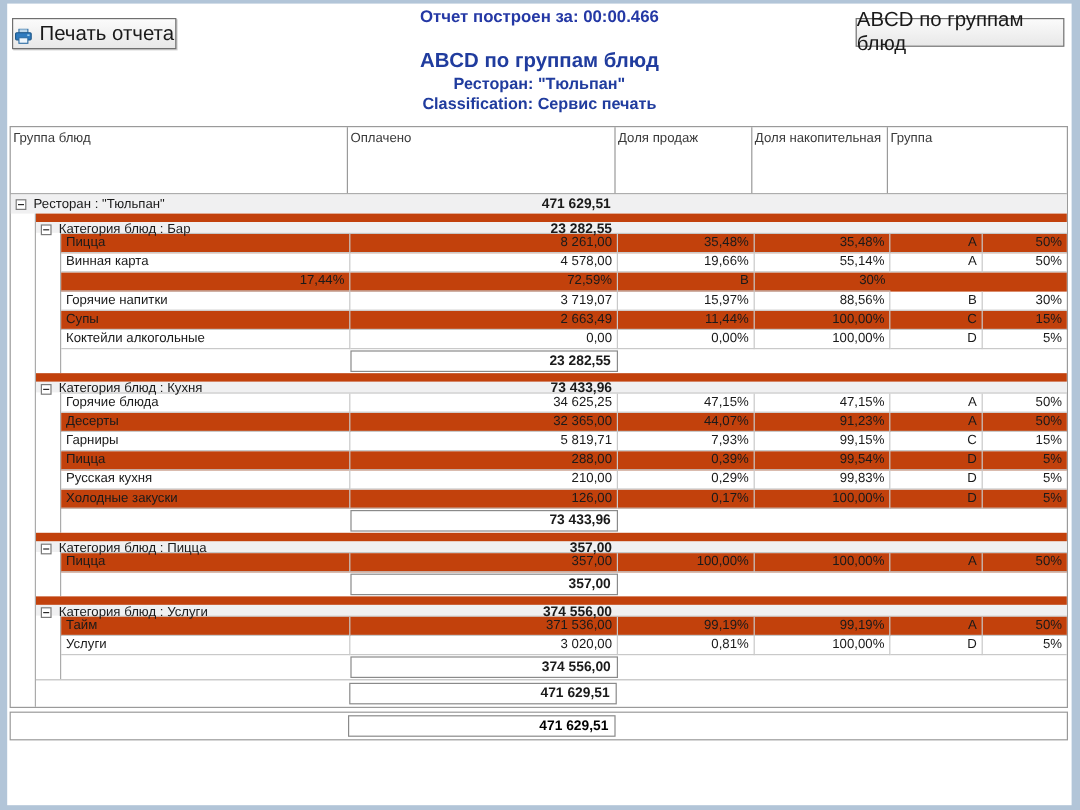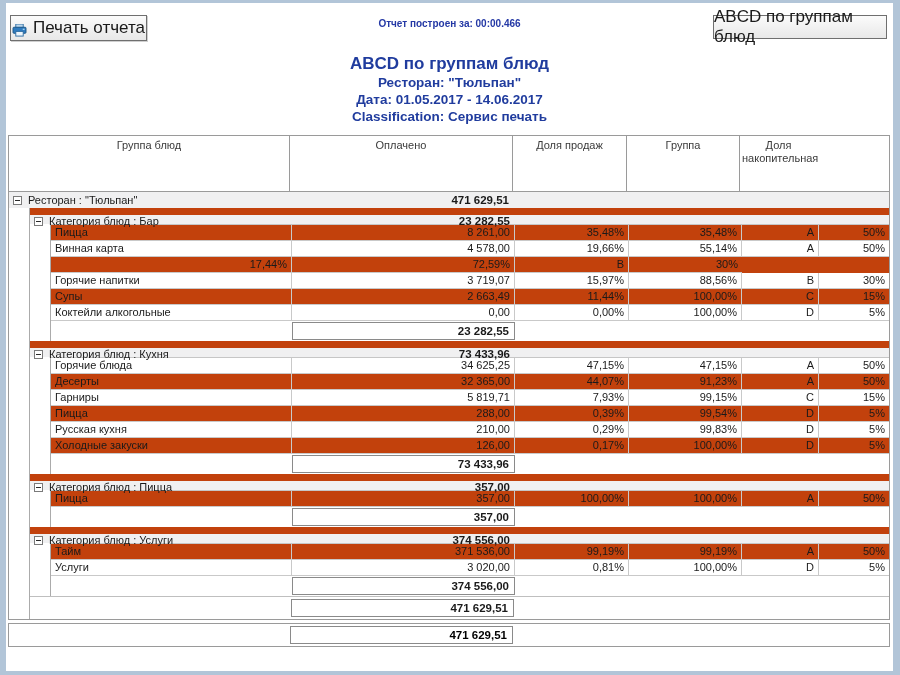--- a/index.html
+++ b/index.html
@@ -8,22 +8,22 @@
     background:#b2c5d8;
     font-family:"Liberation Sans","DejaVu Sans",sans-serif;
     position:relative;
   }
   .page{
     position:absolute;top:3px;left:6px;right:7px;bottom:4px;
     background:#ffffff;
   }
   
   .build-time{
-    text-align:center;font-size:10px;font-weight:bold;color:#2438a5;
-    padding-top:15px;height:12px;
+    text-align:center;font-size:14px;font-weight:bold;color:#2438a5;
+    padding-top:2px;height:12px;
   }
   
   .btn{
     position:absolute;box-sizing:border-box;
     border:1px solid #6f6f6f;
     background:linear-gradient(#fbfbfb,#e8e8e8);
     font-size:17px;color:#1a1a1a;
     display:flex;align-items:center;justify-content:center;gap:6px;
     cursor:pointer;
   }
@@ -44,21 +44,21 @@
   .tbl{
     margin:10px 0 0 2px;width:882px;box-sizing:border-box;
     border:1px solid #9a9a9a;background:#fff;
     font-size:11px;color:#1a1a1a;
   }
   .thead{
     display:grid;grid-template-columns:281px 223px 114px 113px 77px 1fr;
     height:55px;border-bottom:1px solid #9a9a9a;
   }
   .th{
-    border-right:1px solid #9a9a9a;text-align:center;color:#3a3a3a;
+    border-right:1px solid #9a9a9a;text-align:left;color:#3a3a3a;
     padding:3px 2px 0 2px;box-sizing:border-box;line-height:13px;
   }
   .th:last-child{border-right:none;}
   
   .row-rest{
     display:grid;grid-template-columns:281px 223px 1fr;
     background:#f0f0f1;height:16px;align-items:center;
   }
   .row-cat{
     display:grid;grid-template-columns:261px 223px 1fr;
@@ -125,30 +125,29 @@
     </span>
     <span>Печать отчета</span>
   </div>
 
   <div class="btn btn-report">
     <span>ABCD по группам блюд</span>
   </div>
 
   <div class="report-title">ABCD по группам блюд</div>
   <div class="report-sub">Ресторан: "Тюльпан"</div>
-  <div class="report-sub">Дата: 01.05.2017 - 14.06.2017</div>
   <div class="report-sub">Classification: Сервис печать</div>
 
   <div class="tbl">
     <div class="thead">
       <div class="th">Группа блюд</div>
       <div class="th">Оплачено</div>
       <div class="th">Доля продаж</div>
+      <div class="th">Доля накопительная</div>
       <div class="th">Группа</div>
-      <div class="th">Доля накопительная</div>
     </div>
 
     <div class="row-rest">
       <div class="grp-label">
         <span class="expander">
             <i></i>
           </span>
         <span>Ресторан : "Тюльпан"</span>
       </div>
       <div class="grp-amount">471 629,51</div>

